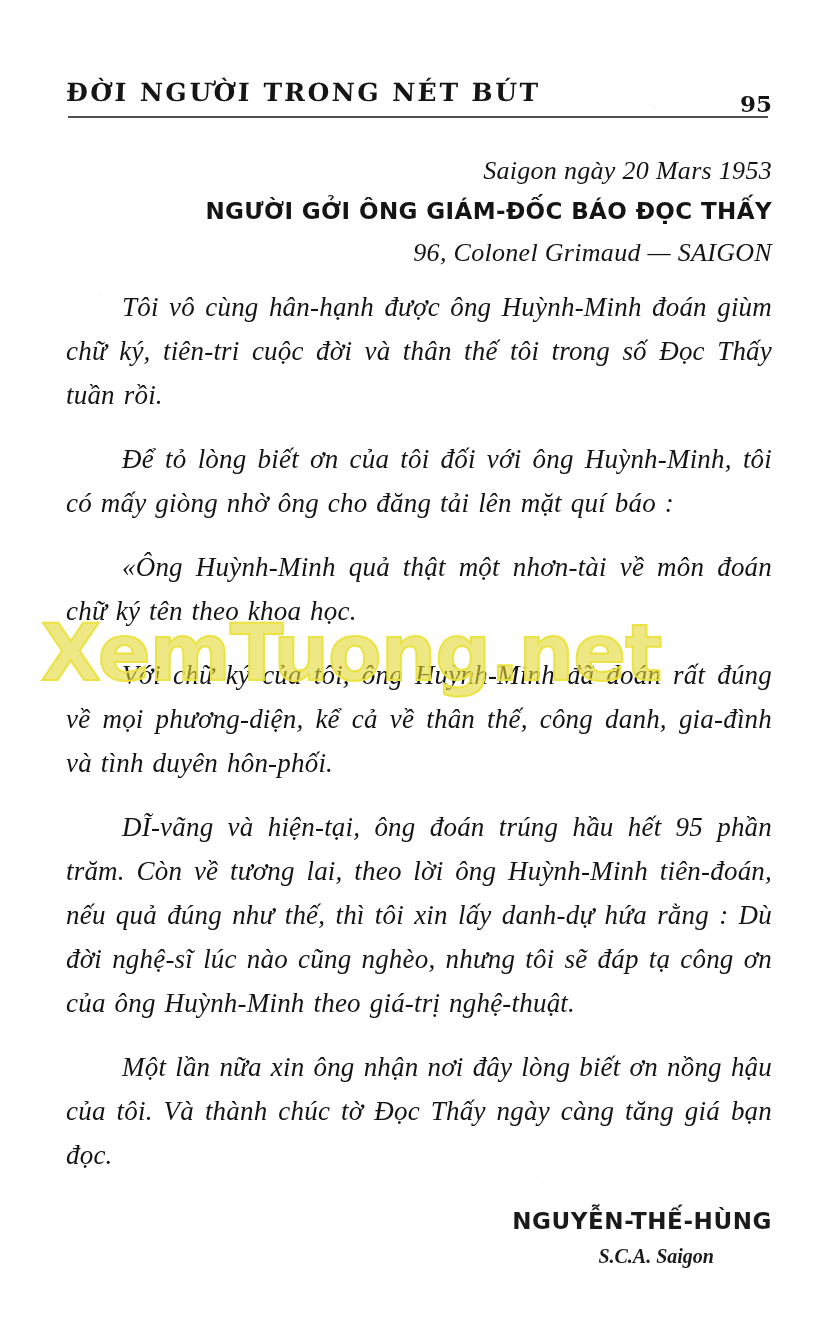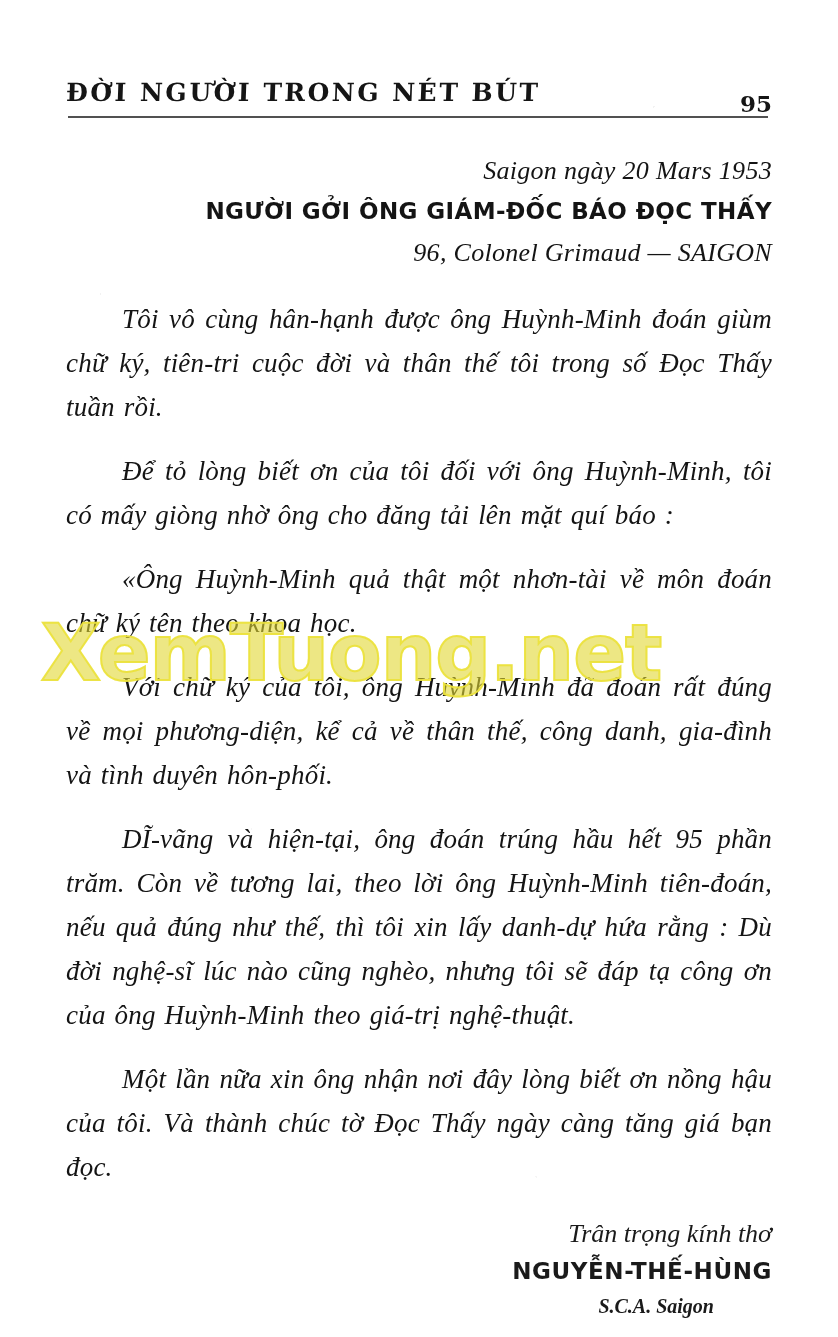--- a/index.html
+++ b/index.html
@@ -184,29 +184,28 @@
   </div>
 
   <div class="content">
 
     <div class="addr">
       <span class="line1">Saigon ngày 20 Mars 1953</span>
       <span class="line2">NGƯỜI GỞI ÔNG GIÁM-ĐỐC BÁO ĐỌC THẤY</span>
       <span class="line3">96, Colonel Grimaud — SAIGON</span>
     </div>
 
-    <p class="para" style="margin-top:24px">Tôi vô cùng hân-hạnh được ông Huỳnh-Minh đoán giùm chữ ký, tiên-tri cuộc đời và thân thế tôi trong số Đọc Thấy tuần rồi.</p>
+    <p class="para" style="margin-top:12px">Tôi vô cùng hân-hạnh được ông Huỳnh-Minh đoán giùm chữ ký, tiên-tri cuộc đời và thân thế tôi trong số Đọc Thấy tuần rồi.</p>
     <p class="para">Để tỏ lòng biết ơn của tôi đối với ông Huỳnh-Minh, tôi có mấy giòng nhờ ông cho đăng tải lên mặt quí báo :</p>
     <p class="para">«Ông Huỳnh-Minh quả thật một nhơn-tài về môn đoán chữ ký tên theo khoa học.</p>
     <p class="para">Với chữ ký của tôi, ông Huỳnh-Minh đã đoán rất đúng về mọi phương-diện, kể cả về thân thế, công danh, gia-đình và tình duyên hôn-phối.</p>
     <p class="para">DĨ-vãng và hiện-tại, ông đoán trúng hầu hết 95 phần trăm. Còn về tương lai, theo lời ông Huỳnh-Minh tiên-đoán, nếu quả đúng như thế, thì tôi xin lấy danh-dự hứa rằng : Dù đời nghệ-sĩ lúc nào cũng nghèo, nhưng tôi sẽ đáp tạ công ơn của ông Huỳnh-Minh theo giá-trị nghệ-thuật.</p>
     <p class="para">Một lần nữa xin ông nhận nơi đây lòng biết ơn nồng hậu của tôi. Và thành chúc tờ Đọc Thấy ngày càng tăng giá bạn đọc.</p>
 
     <div class="sig">
-      <span class="sig-close">Trân trọng kính thơ</span>
       <span class="sig-name">NGUYỄN-THẾ-HÙNG</span>
       <span class="sig-org">S.C.A. Saigon</span>
     </div>
 
   </div>
 
   <div class="watermark">XemTuong.net</div>
 
 
 </div>

